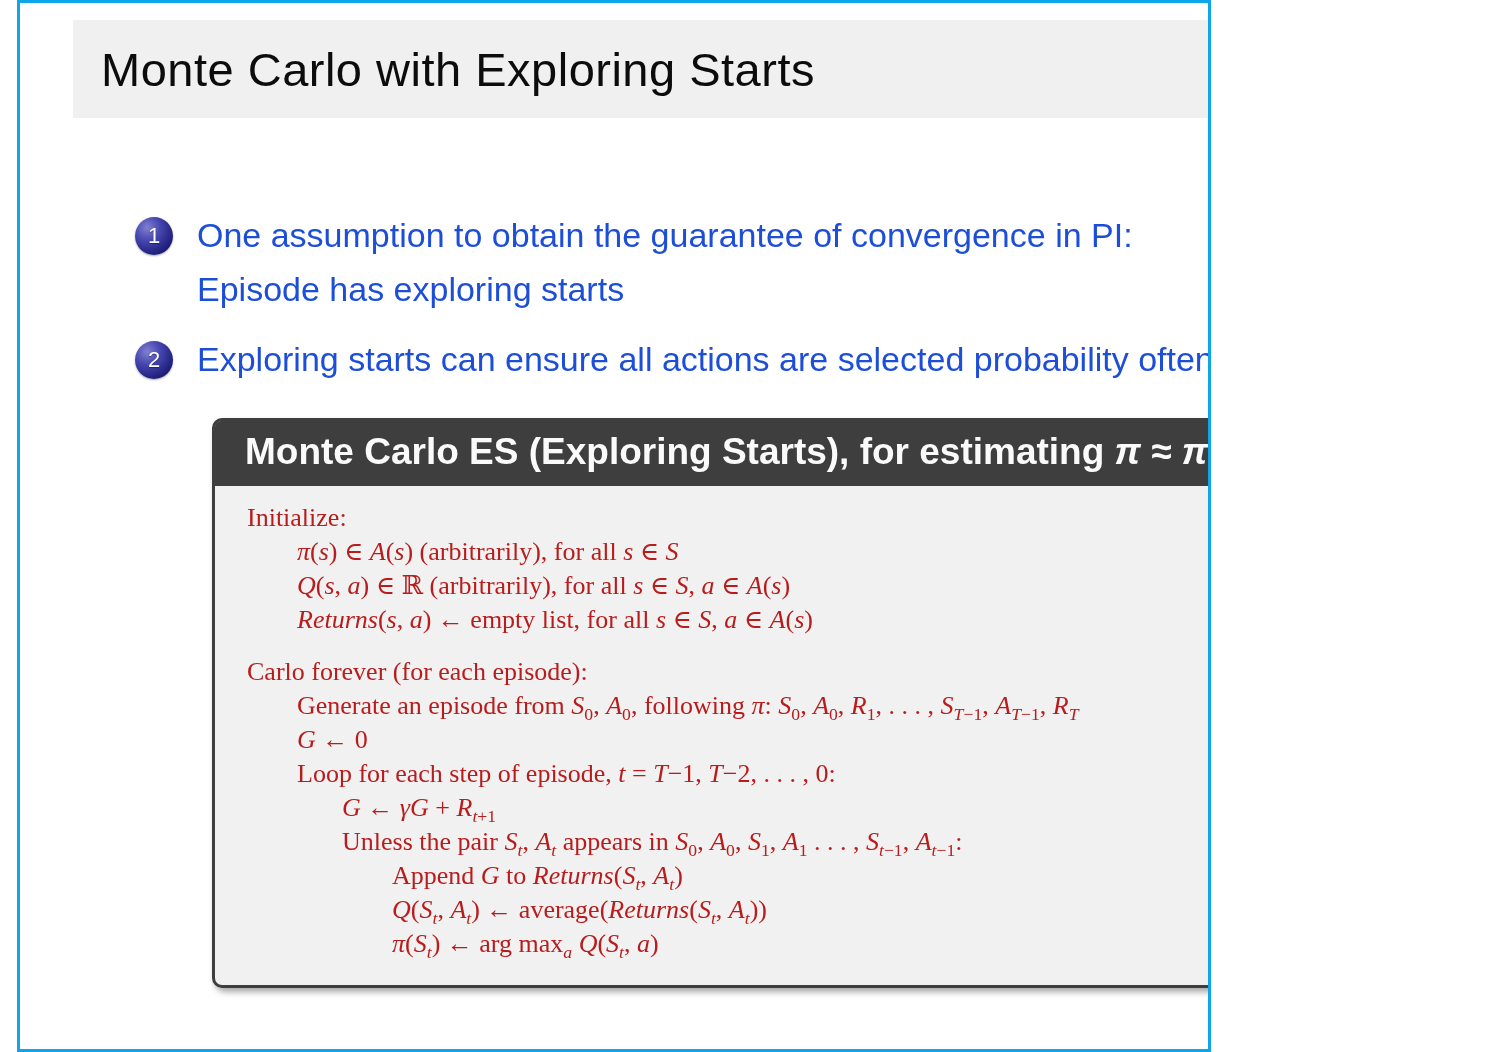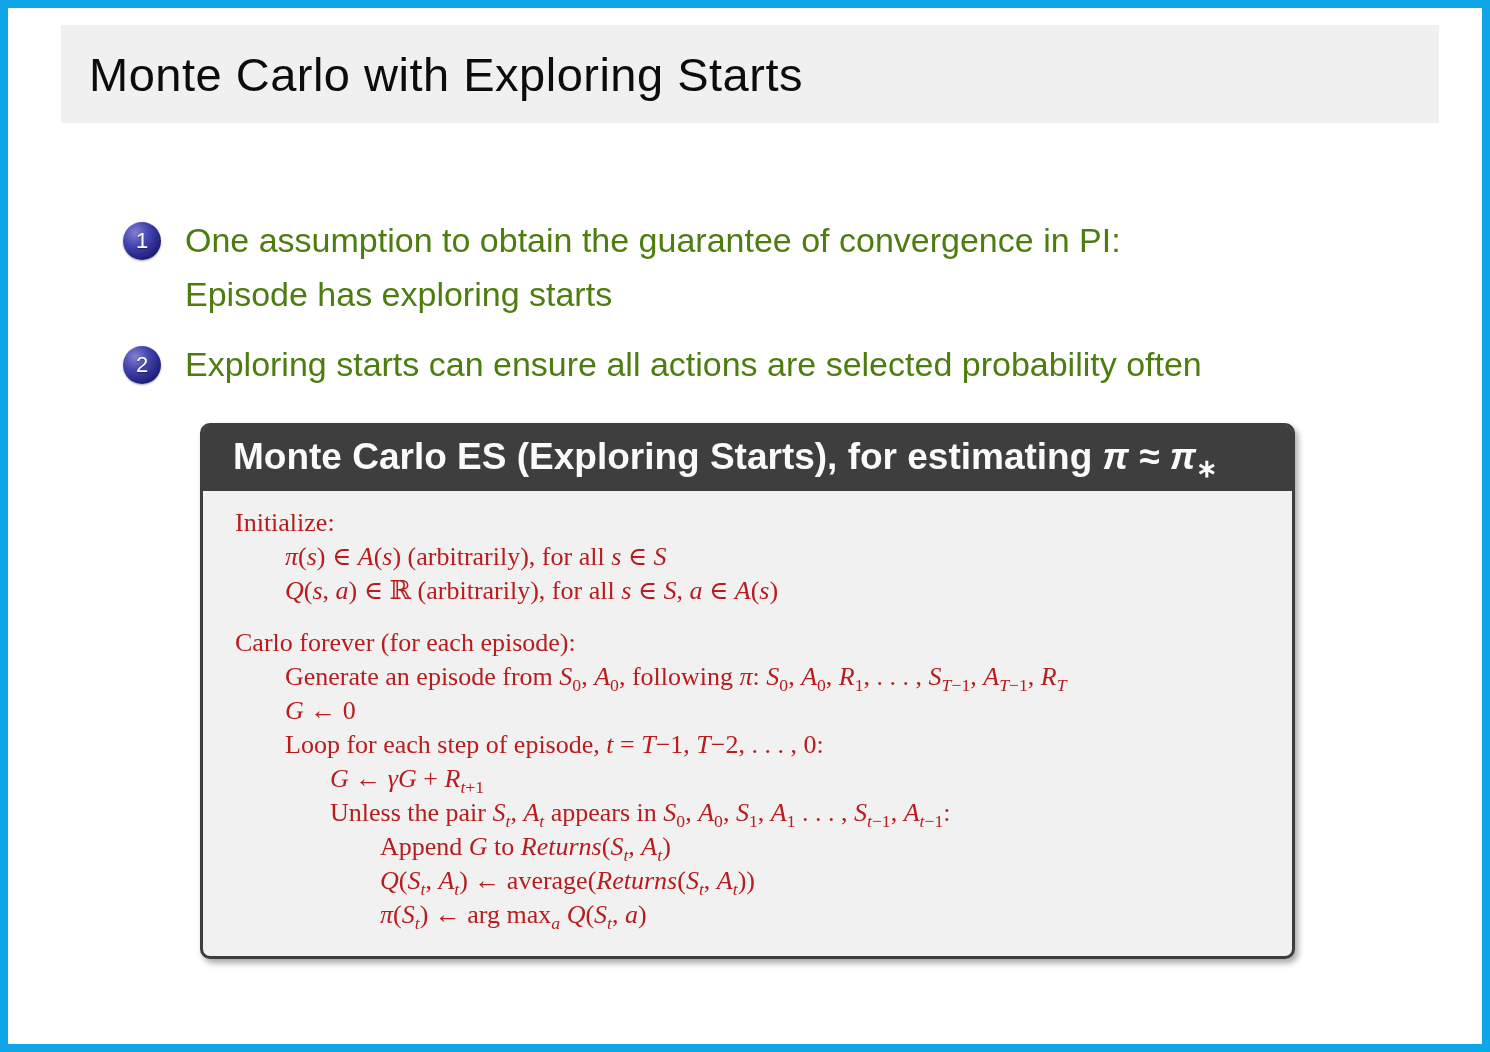--- a/index.html
+++ b/index.html
@@ -1,24 +1,25 @@
 <!DOCTYPE html>
 <html><head>
 <meta charset="utf-8">
 <style>
   html, body { margin: 0; padding: 0; background: #ffffff; }
   .slide {
     position: relative;
-    width: 1490px;
+    width: 1194px;
     height: 1052px;
     box-sizing: border-box;
-    border: 8px solid #0ea5e9;
+    border: 3px solid #0ea5e9;
     background: #ffffff;
     font-family: "Liberation Sans", sans-serif;
     overflow: hidden;
+    margin-left: 17px;
   }
   .title-bar {
     position: absolute;
     left: 53px;
     top: 17px;
     width: 1378px;
     height: 98px;
     background: #f0f0f0;
     display: flex;
     align-items: center;
@@ -52,21 +53,21 @@
     color: #ffffff;
     font-size: 22px;
     display: flex;
     align-items: center;
     justify-content: center;
     text-shadow: 0 1px 1px rgba(0,0,0,0.4);
   }
   .bullet-text {
     font-size: 34px;
     line-height: 54px;
-    color: #4d7c0f;
+    color: #1d4ed8;
   }
   .algo-box {
     position: absolute;
     left: 192px;
     top: 415px;
     width: 1095px;
     box-sizing: border-box;
     border: 3px solid #3e3e3e;
     border-radius: 10px;
     background: #f1f1f1;
@@ -115,20 +116,21 @@
       <div class="bullet-text">Exploring starts can ensure all actions are selected probability often</div>
     </div>
   </div>
 
   <div class="algo-box">
     <div class="algo-header">Monte Carlo ES (Exploring Starts), for estimating <i>π</i> ≈ <i>π</i><sub>∗</sub></div>
     <div class="algo-body">
         <div class="algo-line indent-0">Initialize:</div>
         <div class="algo-line indent-1"><i>π</i>(<i>s</i>) ∈ <span class="cal">A</span>(<i>s</i>) (arbitrarily), for all <i>s</i> ∈ <span class="cal">S</span></div>
         <div class="algo-line indent-1"><i>Q</i>(<i>s</i>, <i>a</i>) ∈ ℝ (arbitrarily), for all <i>s</i> ∈ <span class="cal">S</span>, <i>a</i> ∈ <span class="cal">A</span>(<i>s</i>)</div>
+        <div class="algo-line indent-1"><i>Returns</i>(<i>s</i>, <i>a</i>) ← empty list, for all <i>s</i> ∈ <span class="cal">S</span>, <i>a</i> ∈ <span class="cal">A</span>(<i>s</i>)</div>
         <div class="algo-line indent-0 gap-before">Carlo forever (for each episode):</div>
         <div class="algo-line indent-1">Generate an episode from <i>S</i><sub>0</sub>, <i>A</i><sub>0</sub>, following <i>π</i>: <i>S</i><sub>0</sub>, <i>A</i><sub>0</sub>, <i>R</i><sub>1</sub>, . . . , <i>S</i><sub><i>T</i>−1</sub>, <i>A</i><sub><i>T</i>−1</sub>, <i>R</i><sub><i>T</i></sub></div>
         <div class="algo-line indent-1"><i>G</i> ← 0</div>
         <div class="algo-line indent-1">Loop for each step of episode, <i>t</i> = <i>T</i>−1, <i>T</i>−2, . . . , 0:</div>
         <div class="algo-line indent-2"><i>G</i> ← <i>γG</i> + <i>R</i><sub><i>t</i>+1</sub></div>
         <div class="algo-line indent-2">Unless the pair <i>S</i><sub><i>t</i></sub>, <i>A</i><sub><i>t</i></sub> appears in <i>S</i><sub>0</sub>, <i>A</i><sub>0</sub>, <i>S</i><sub>1</sub>, <i>A</i><sub>1</sub> . . . , <i>S</i><sub><i>t</i>−1</sub>, <i>A</i><sub><i>t</i>−1</sub>:</div>
         <div class="algo-line indent-3">Append <i>G</i> to <i>Returns</i>(<i>S</i><sub><i>t</i></sub>, <i>A</i><sub><i>t</i></sub>)</div>
         <div class="algo-line indent-3"><i>Q</i>(<i>S</i><sub><i>t</i></sub>, <i>A</i><sub><i>t</i></sub>) ← average(<i>Returns</i>(<i>S</i><sub><i>t</i></sub>, <i>A</i><sub><i>t</i></sub>))</div>
         <div class="algo-line indent-3"><i>π</i>(<i>S</i><sub><i>t</i></sub>) ← arg max<sub><i>a</i></sub> <i>Q</i>(<i>S</i><sub><i>t</i></sub>, <i>a</i>)</div>
       </div>

